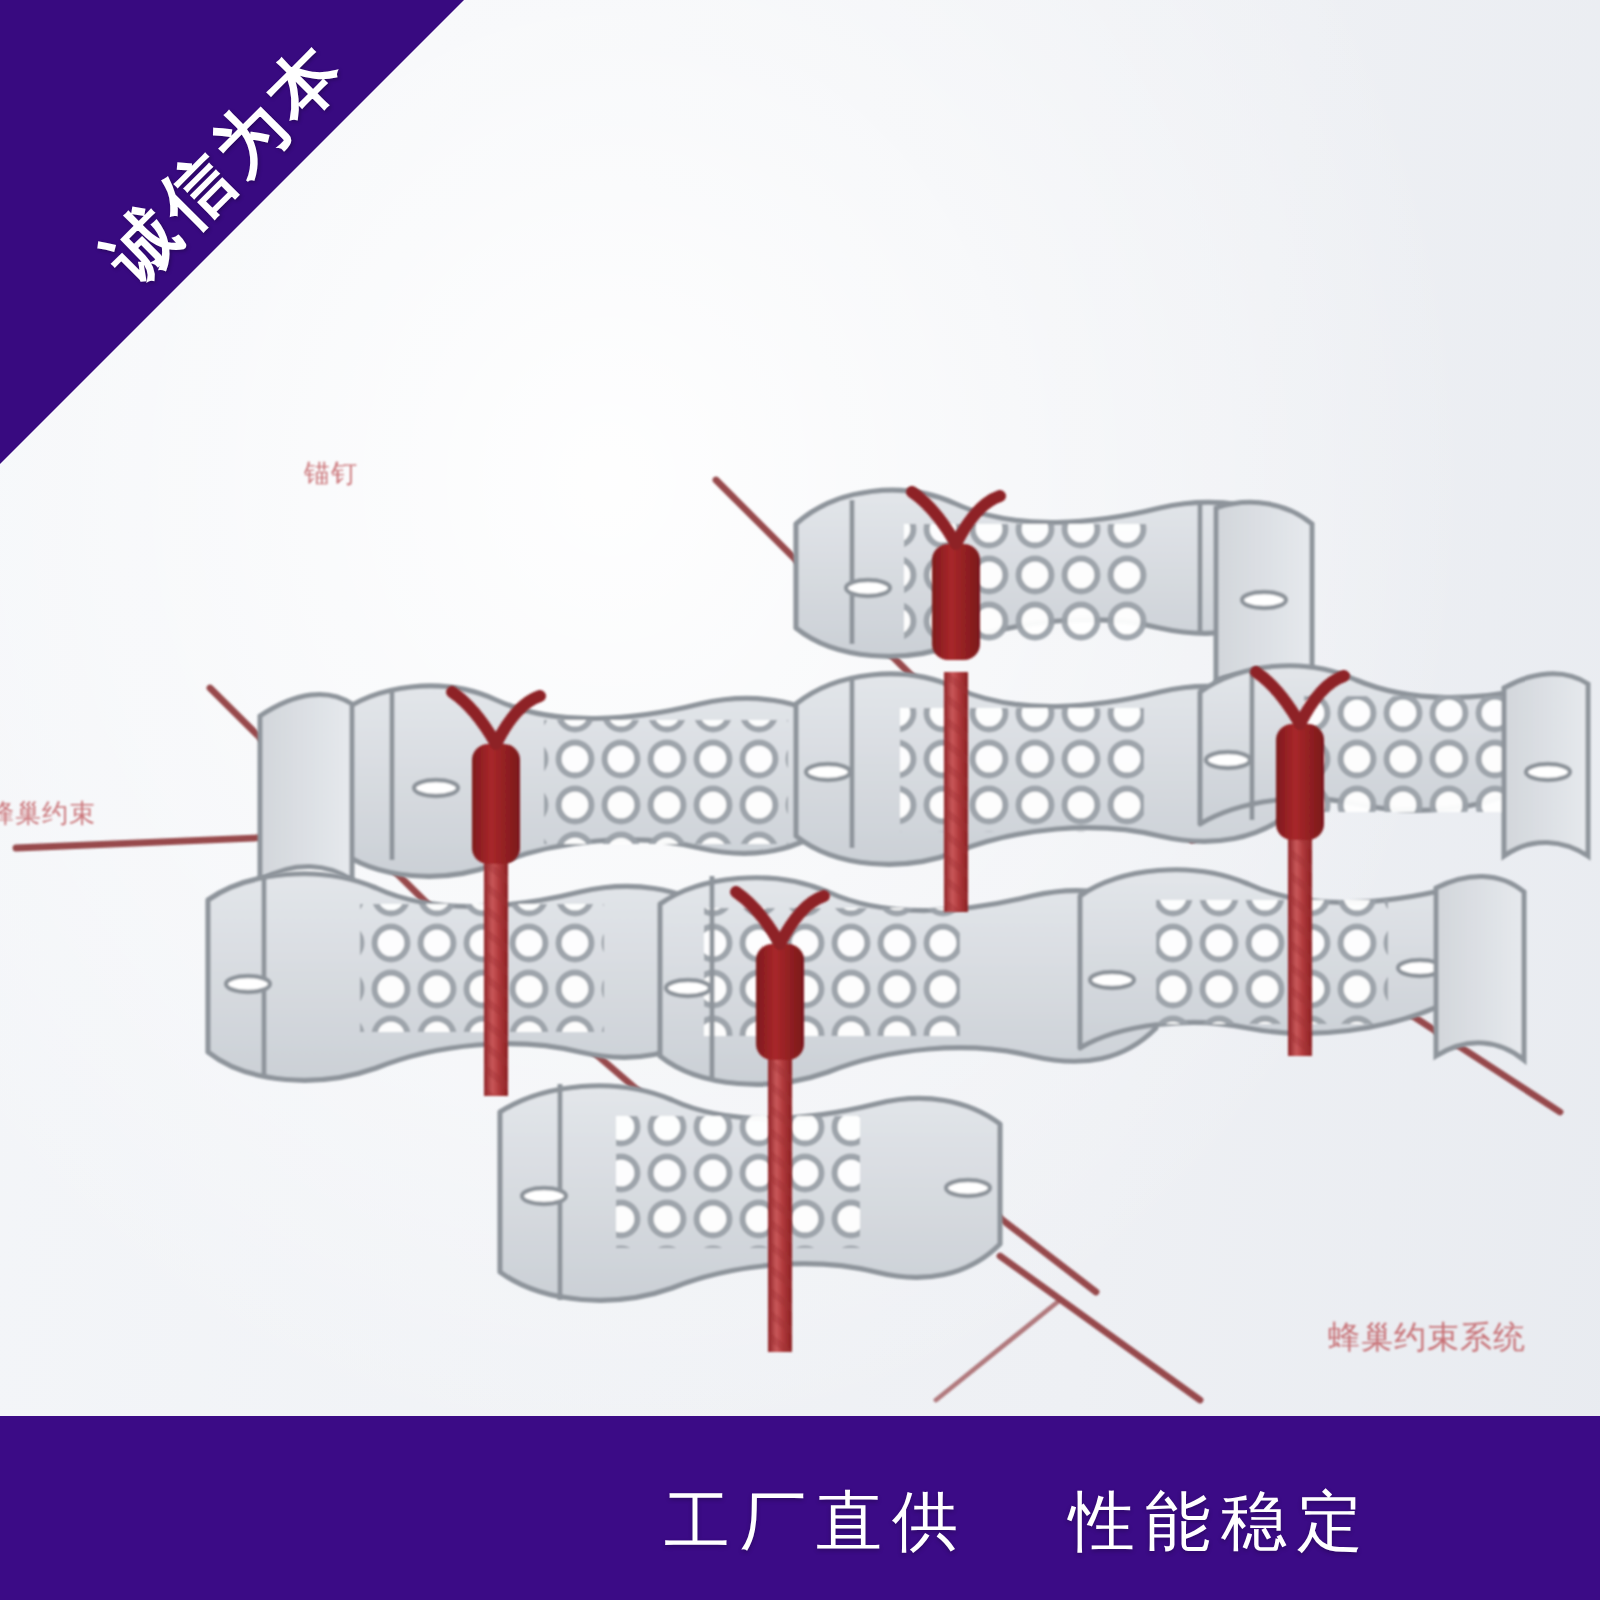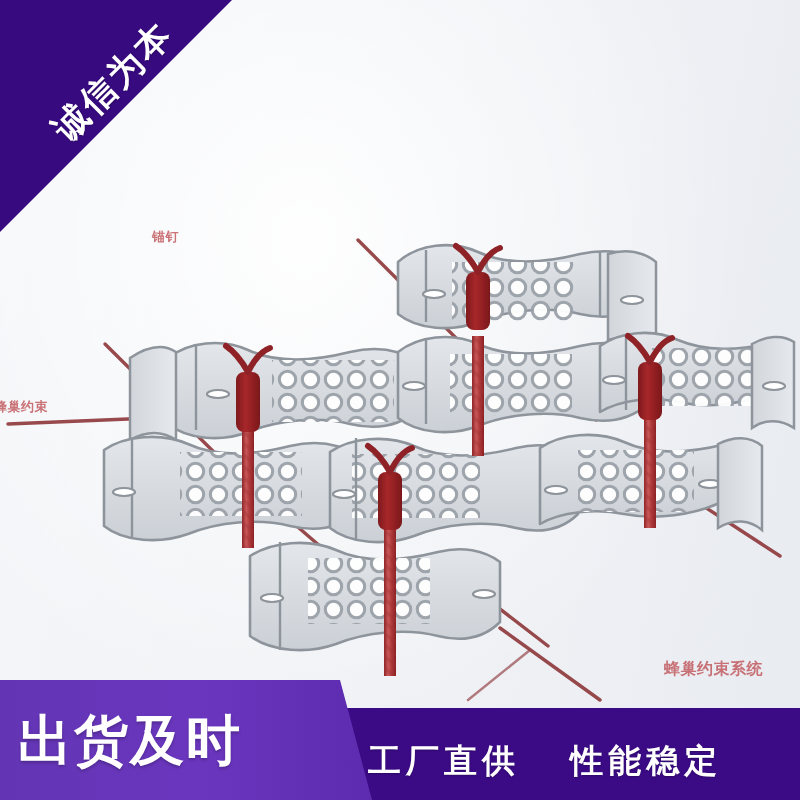--- a/index.html
+++ b/index.html
@@ -30,21 +30,21 @@
 
   
   .callout {
     position: absolute;
     color: #c0565b;
     font-size: 13px;
     letter-spacing: .5px;
     white-space: nowrap;
     filter: blur(.55px);
     opacity: .82;
-    font-weight: 700;
+    font-weight: 400;
   }
   #label-anchor     { left: 152px; top: 228px; }
   #label-restraint  { left: -6px;  top: 398px; }
   #label-system     { left: 664px; top: 659px; font-size: 16px; }
 
   
   #ribbon-tl {
     position: absolute; left: 0; top: 0;
     width: 232px; height: 232px;
     background: #380A80;
@@ -66,24 +66,24 @@
 
   
   #banner-right {
     position: absolute; left: 0; bottom: 0;
     width: 800px; height: 92px;
     background: #3B0B86;
     clip-path: polygon(0 0, 800px 0, 800px 92px, 0 92px);
   }
   #banner-right-text {
     position: absolute;
-    left: 368px; bottom: 16px;
+    left: 332px; bottom: 16px;
     color: #ffffff;
     font-size: 33px;
-    font-weight: 700;
+    font-weight: 400;
     letter-spacing: 5px;
     white-space: nowrap;
     text-shadow: 0 1px 2px rgba(0,0,0,.25);
   }
   #banner-right-text .gap { display:inline-block; width: 22px; }
 
   #banner-left {
     position: absolute; left: 0; bottom: 0;
     width: 372px; height: 120px;
     background: linear-gradient(90deg,#6335B4 0%,#6A36BE 55%,#5C2BAE 100%);
@@ -321,17 +321,14 @@
   </div>
 
   <div id="banner-right">
     <div id="banner-right-text">
       <span>工厂直供</span>
       <span class="gap"></span>
       <span>性能稳定</span>
     </div>
   </div>
 
-  <div id="banner-left">
-    <div id="banner-left-text">出货及时</div>
-  </div>
 
 </div>
 
 </body></html>

